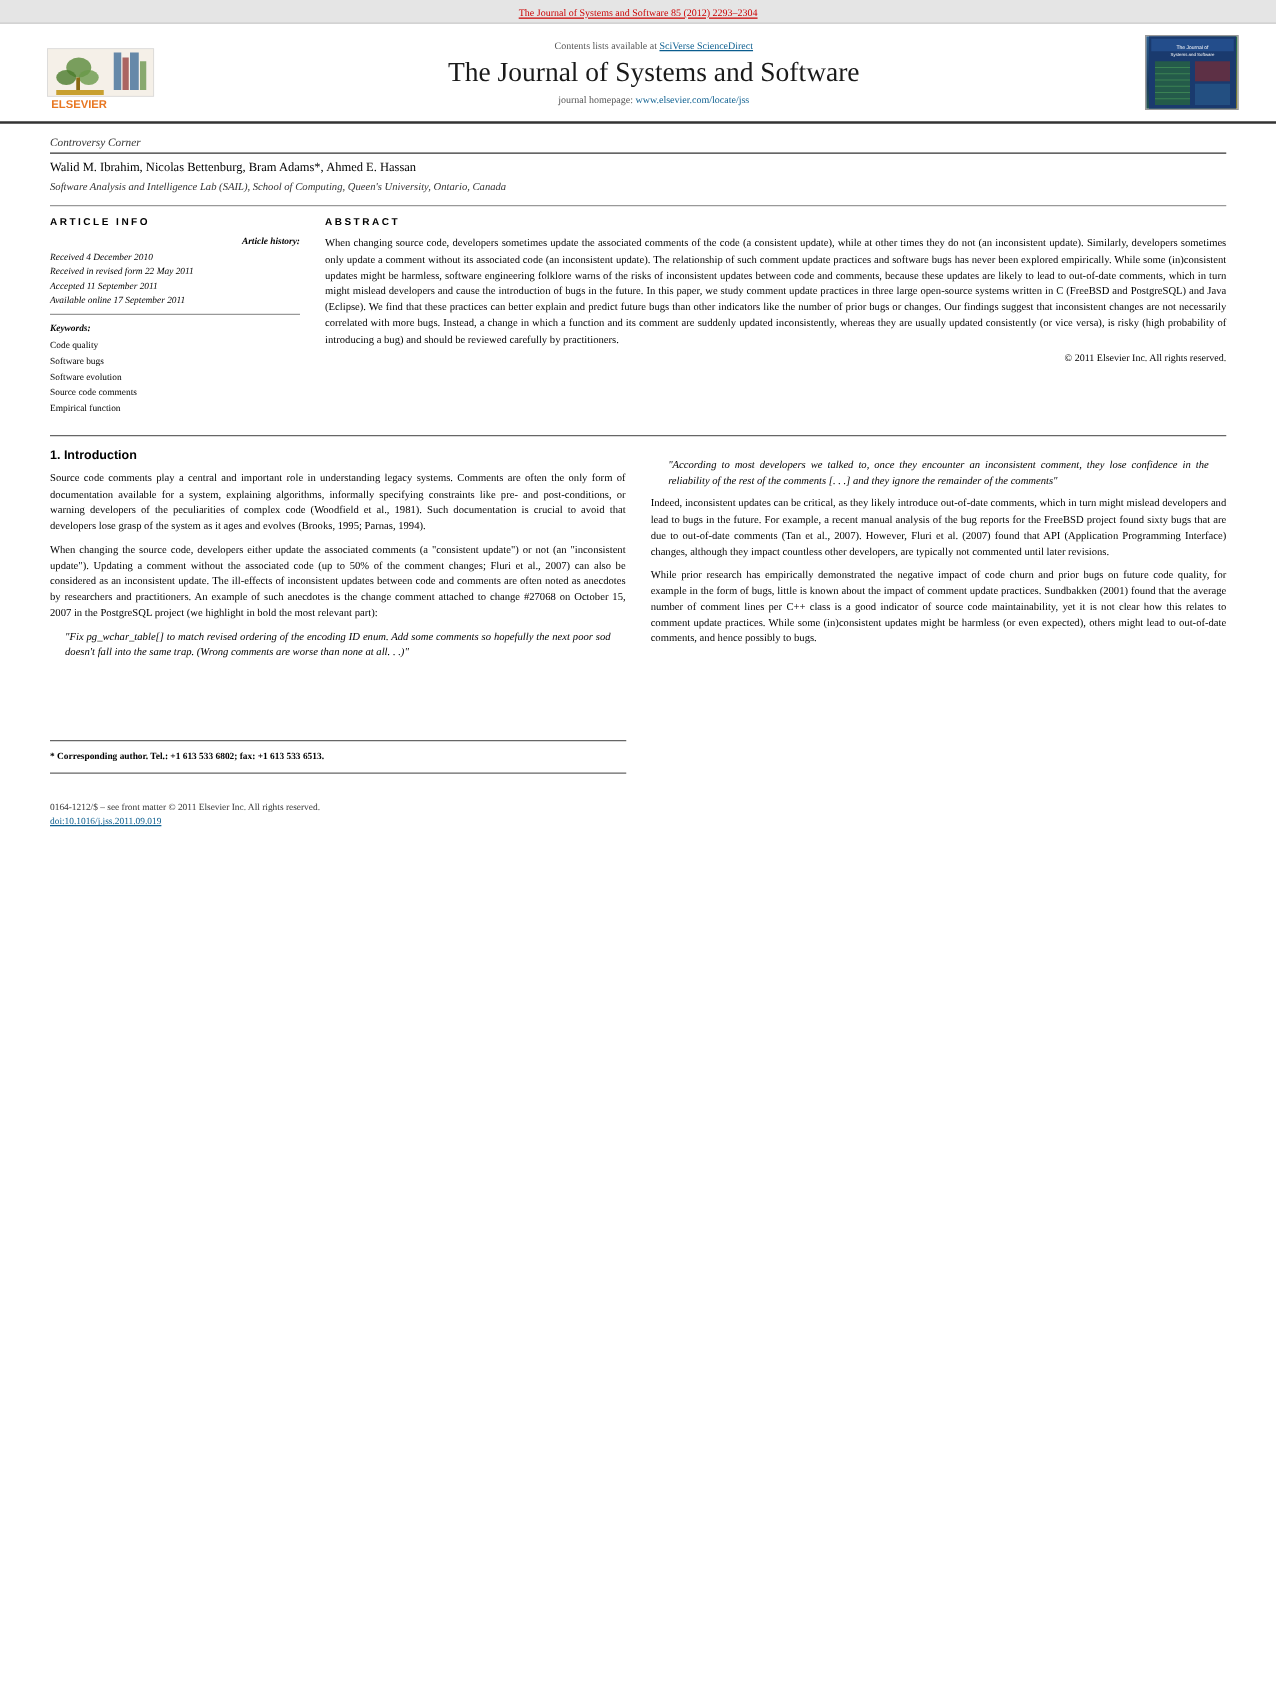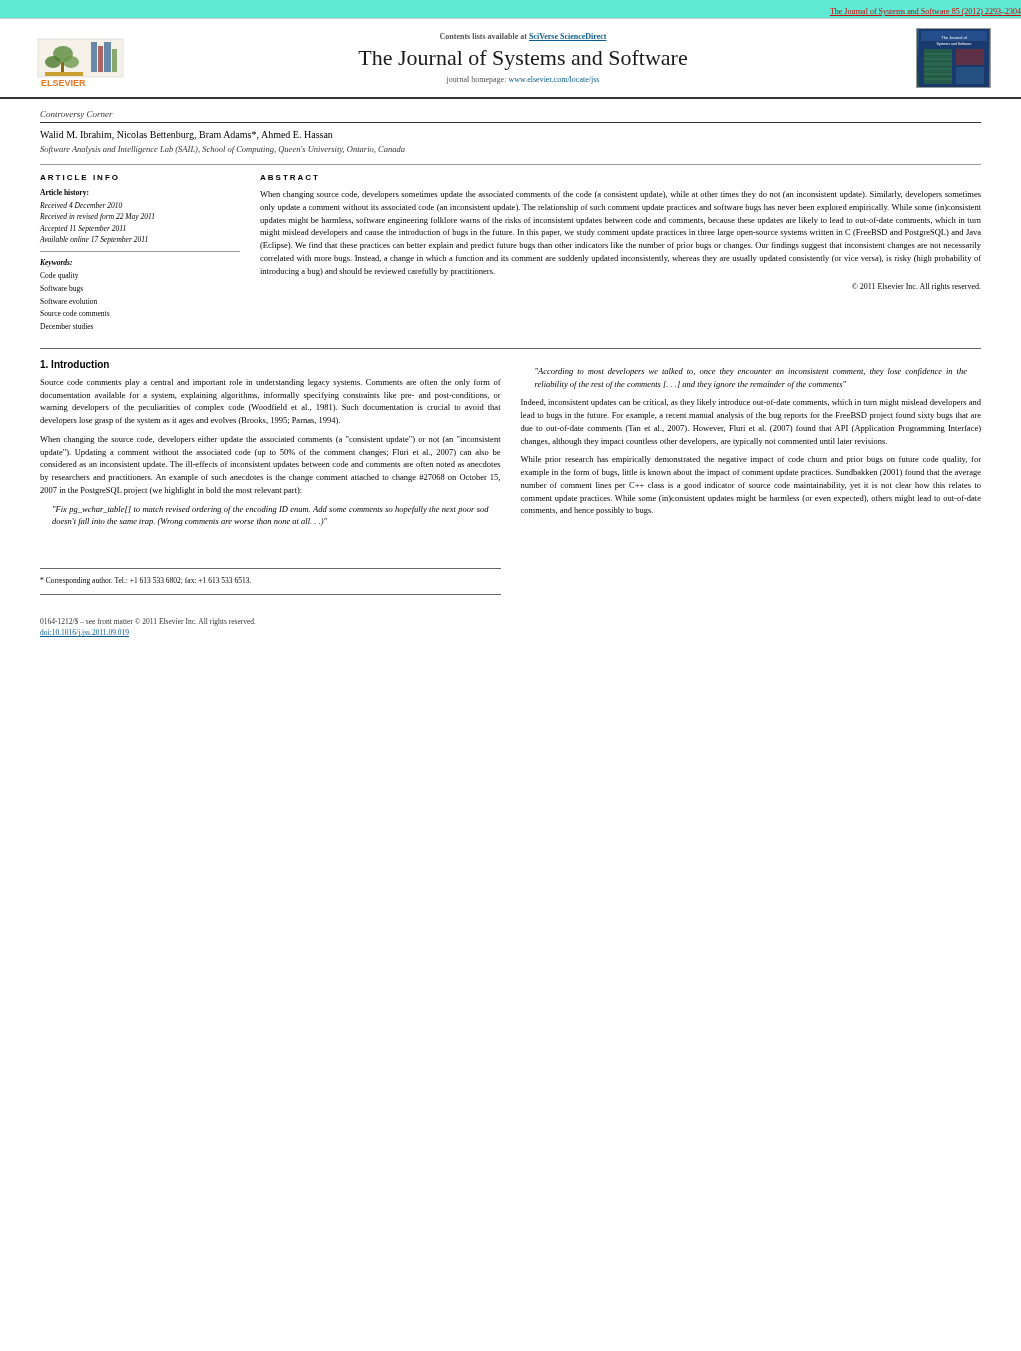--- a/index.html
+++ b/index.html
@@ -11,22 +11,22 @@
       width: 1021px;
     }
     .page {
       width: 1021px;
       min-height: 1351px;
       background: #fff;
       padding: 0;
     }
     
     .top-banner {
-      background: #5eead4;
-      text-align: right;
+      background: #e5e5e5;
+      text-align: center;
       padding: 6px 0 2px 0;
       border-bottom: 1px solid #ccc;
     }
     .top-banner .journal-link {
       font-size: 8px;
       color: #c00;
       text-decoration: underline;
     }
     
     .journal-header {
@@ -36,21 +36,20 @@
       border-bottom: 2px solid #333;
     }
     .journal-center {
       flex: 1;
       text-align: center;
     }
     .journal-center .sciverse-line {
       font-size: 8px;
       color: #555;
       margin-bottom: 4px;
-      font-weight: bold;
     }
     .journal-title {
       font-size: 22px;
       font-weight: normal;
       font-family: 'Times New Roman', serif;
       color: #1a1a1a;
       margin-bottom: 4px;
     }
     .journal-homepage {
       font-size: 8px;
@@ -130,22 +129,24 @@
       font-weight: bold;
       margin-bottom: 6px;
     }
     .article-history-block {
       border-bottom: 1px solid #999;
       padding-bottom: 6px;
       margin-bottom: 6px;
     }
     .article-history-title {
       font-size: 7.5px;
+      font-style: italic;
       font-weight: bold;
       margin-bottom: 3px;
+      text-align: right;
     }
     .history-item {
       font-size: 7.5px;
       line-height: 1.5;
     }
     .history-item span {
       font-style: italic;
     }
     .keywords-block {
       margin-top: 4px;
@@ -343,21 +344,21 @@
             <span>Available online 17 September 2011</span>
           </div>
         </div>
 
         <div class="keywords-block">
           <div class="keywords-title">Keywords:</div>
           <div class="keyword-item">Code quality</div>
           <div class="keyword-item">Software bugs</div>
           <div class="keyword-item">Software evolution</div>
           <div class="keyword-item">Source code comments</div>
-          <div class="keyword-item">December studies</div>
+          <div class="keyword-item">Empirical function</div>
         </div>
       </div>
 
       <div class="right-col">
         <div class="section-label">ABSTRACT</div>
         <div class="abstract-text">
           <p>When changing source code, developers sometimes update the associated comments of the code (a consistent update), while at other times they do not (an inconsistent update). Similarly, developers sometimes only update a comment without its associated code (an inconsistent update). The relationship of such comment update practices and software bugs has never been explored empirically. While some (in)consistent updates might be harmless, software engineering folklore warns of the risks of inconsistent updates between code and comments, because these updates are likely to lead to out-of-date comments, which in turn might mislead developers and cause the introduction of bugs in the future. In this paper, we study comment update practices in three large open-source systems written in C (FreeBSD and PostgreSQL) and Java (Eclipse). We find that these practices can better explain and predict future bugs than other indicators like the number of prior bugs or changes. Our findings suggest that inconsistent changes are not necessarily correlated with more bugs. Instead, a change in which a function and its comment are suddenly updated inconsistently, whereas they are usually updated consistently (or vice versa), is risky (high probability of introducing a bug) and should be reviewed carefully by practitioners.</p>
           <div class="copyright-line">© 2011 Elsevier Inc. All rights reserved.</div>
         </div>
       </div>
@@ -368,21 +369,21 @@
       <div class="body-left">
         <div class="section-heading">1. Introduction</div>
         <div class="body-text">
           <p>Source code comments play a central and important role in understanding legacy systems. Comments are often the only form of documentation available for a system, explaining algorithms, informally specifying constraints like pre- and post-conditions, or warning developers of the peculiarities of complex code (Woodfield et al., 1981). Such documentation is crucial to avoid that developers lose grasp of the system as it ages and evolves (Brooks, 1995; Parnas, 1994).</p>
           <p>When changing the source code, developers either update the associated comments (a "consistent update") or not (an "inconsistent update"). Updating a comment without the associated code (up to 50% of the comment changes; Fluri et al., 2007) can also be considered as an inconsistent update. The ill-effects of inconsistent updates between code and comments are often noted as anecdotes by researchers and practitioners. An example of such anecdotes is the change comment attached to change #27068 on October 15, 2007 in the PostgreSQL project (we highlight in bold the most relevant part):</p>
         </div>
         <div class="italic-quote">
           <em>"Fix pg_wchar_table[] to match revised ordering of the encoding ID enum. Add some comments so hopefully the next poor sod doesn't fall into the same trap. (Wrong comments are worse than none at all. . .)"</em>
         </div>
 
-        <div class="footnote-area" style="margin-top:40px;">
+        <div class="footnote-area" style="margin-top:64px;font-weight:bold;">
           <div class="footnote-text">* Corresponding author. Tel.: +1 613 533 6802; fax: +1 613 533 6513.</div>
         </div>
 
         <div class="bottom-bar">
           <span>0164-1212/$ – see front matter © 2011 Elsevier Inc. All rights reserved.</span>
         </div>
         <div style="font-size:7.5px; color:#0a5d8e; margin-top:2px;">
           <a href="#" style="color:#0a5d8e;">doi:10.1016/j.jss.2011.09.019</a>
         </div>
       </div>

